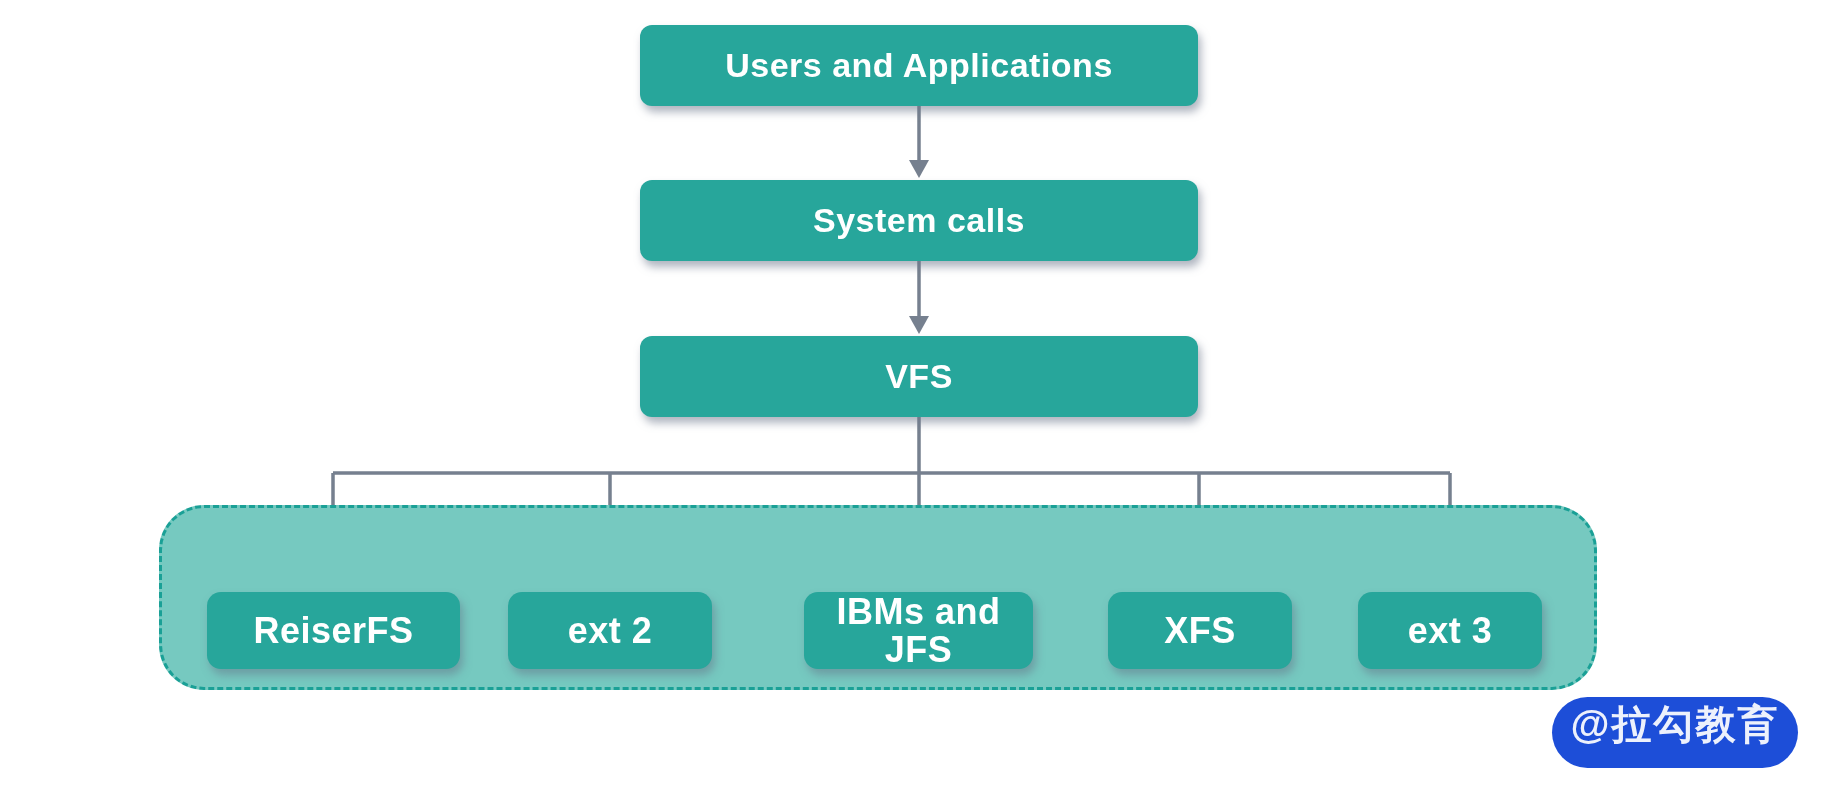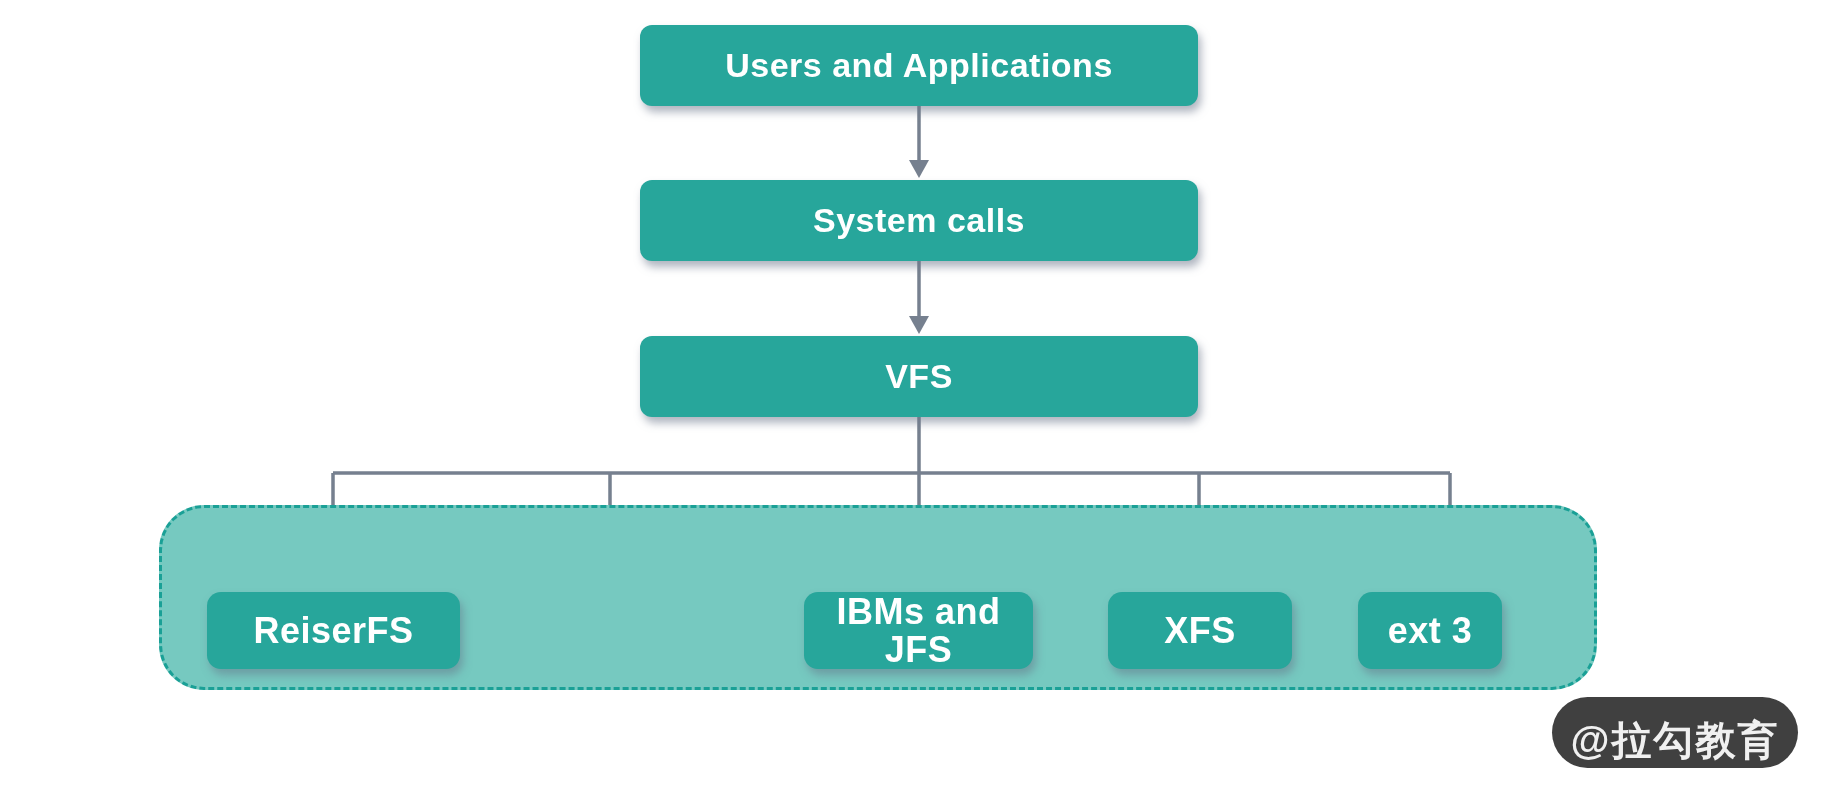--- a/index.html
+++ b/index.html
@@ -68,31 +68,31 @@
     line-height: 1.05;
     letter-spacing: 0.5px;
     box-shadow: 3px 6px 8px rgba(100,115,135,0.5);
     padding: 0 14px;
     margin-top: 32px;
   }
   .fs-reiserfs { left: 207px;  width: 253px; }
   .fs-ext2     { left: 508px;  width: 204px; }
   .fs-ibmsjfs  { left: 804px;  width: 229px; }
   .fs-xfs      { left: 1108px; width: 184px; }
-  .fs-ext3     { left: 1358px; width: 144px; }
+  .fs-ext3     { left: 1358px; width: 184px; }
 
   
   .watermark {
     position: absolute;
     left: 1552px; top: 697px;
     width: 246px; height: 71px;
-    background: #404040;
+    background: #1d4ed8;
     border-radius: 36px;
     display: flex;
-    align-items: flex-end;
+    align-items: flex-start;
     justify-content: center;
     font-size: 40px;
     font-weight: 700;
     color: rgba(255,255,255,0.92);
     letter-spacing: 2px;
   }
 </style>
 </head>
 <body>
 
@@ -129,20 +129,23 @@
   </div>
 
   <div class="node node-syscall">
     <span>System calls</span>
   </div>
 
   <div class="fs-node fs-reiserfs">
     <span>ReiserFS</span>
   </div>
 
+  <div class="fs-node fs-ext2">
+    <span>ext 2</span>
+  </div>
 
   <div class="fs-node fs-xfs">
     <span>XFS</span>
   </div>
 
   <div class="fs-node fs-ibmsjfs">
     <span>IBMs and JFS</span>
   </div>
 
   <div class="fs-node fs-ext3">

